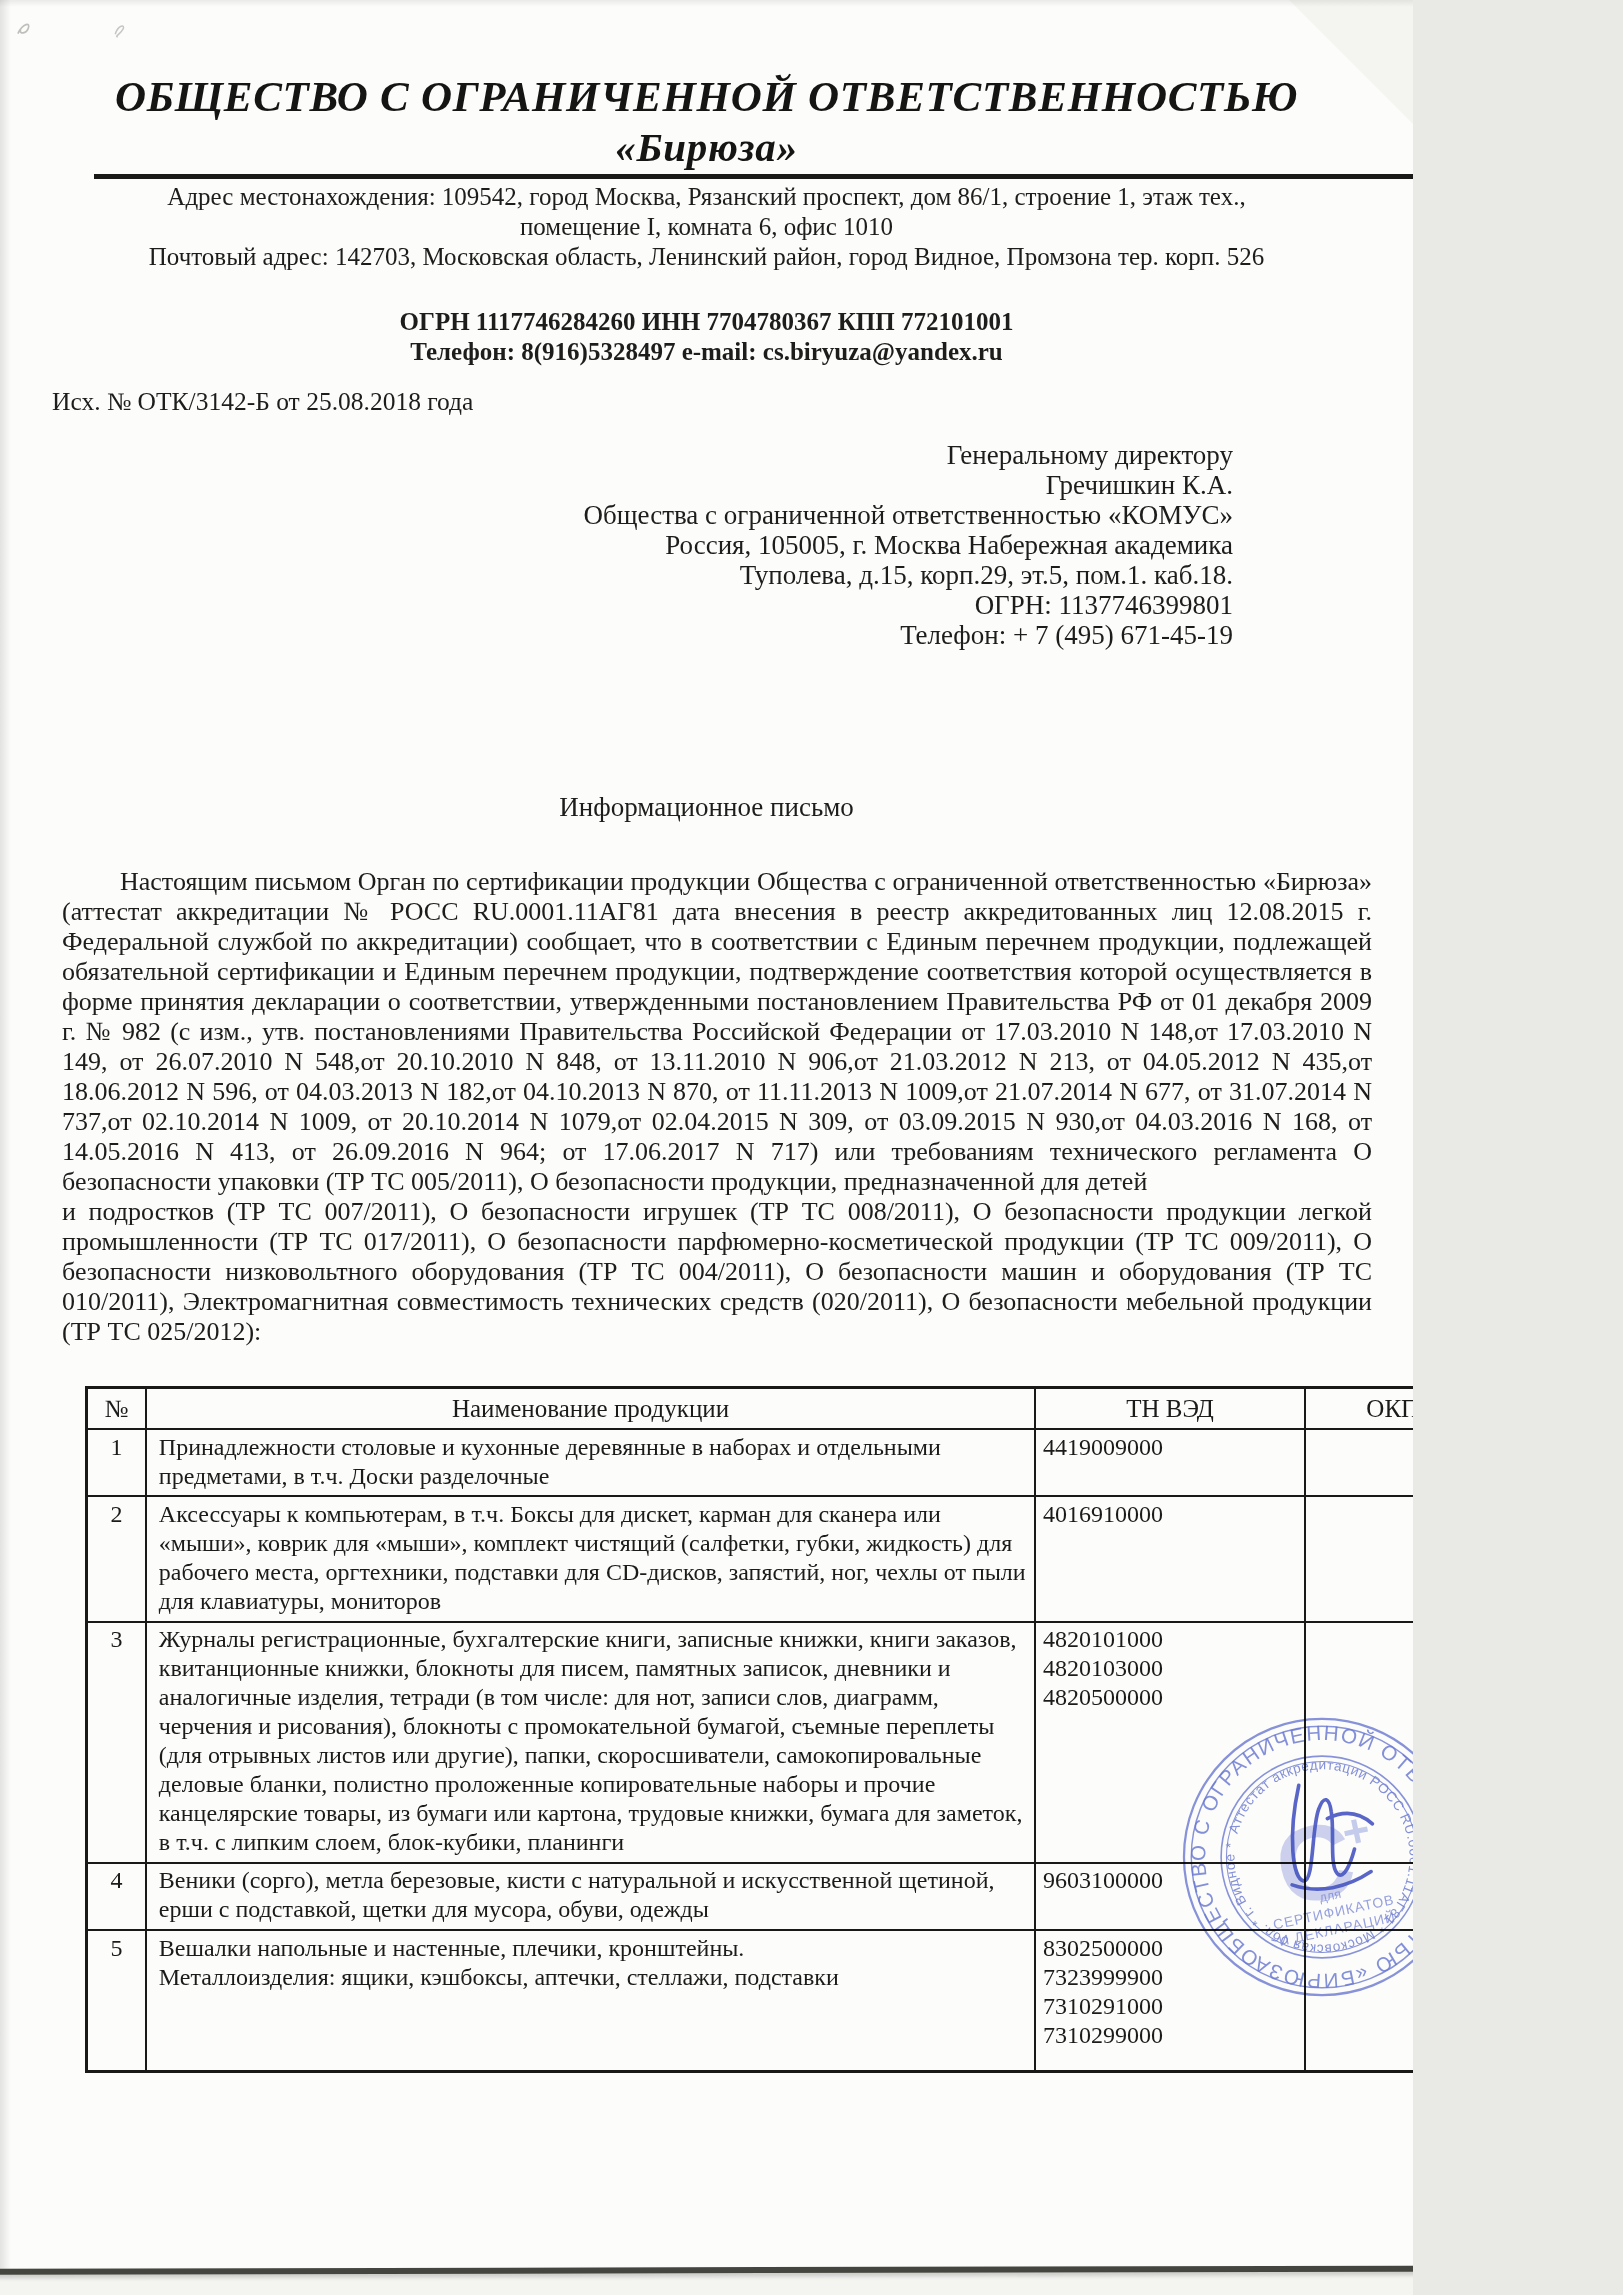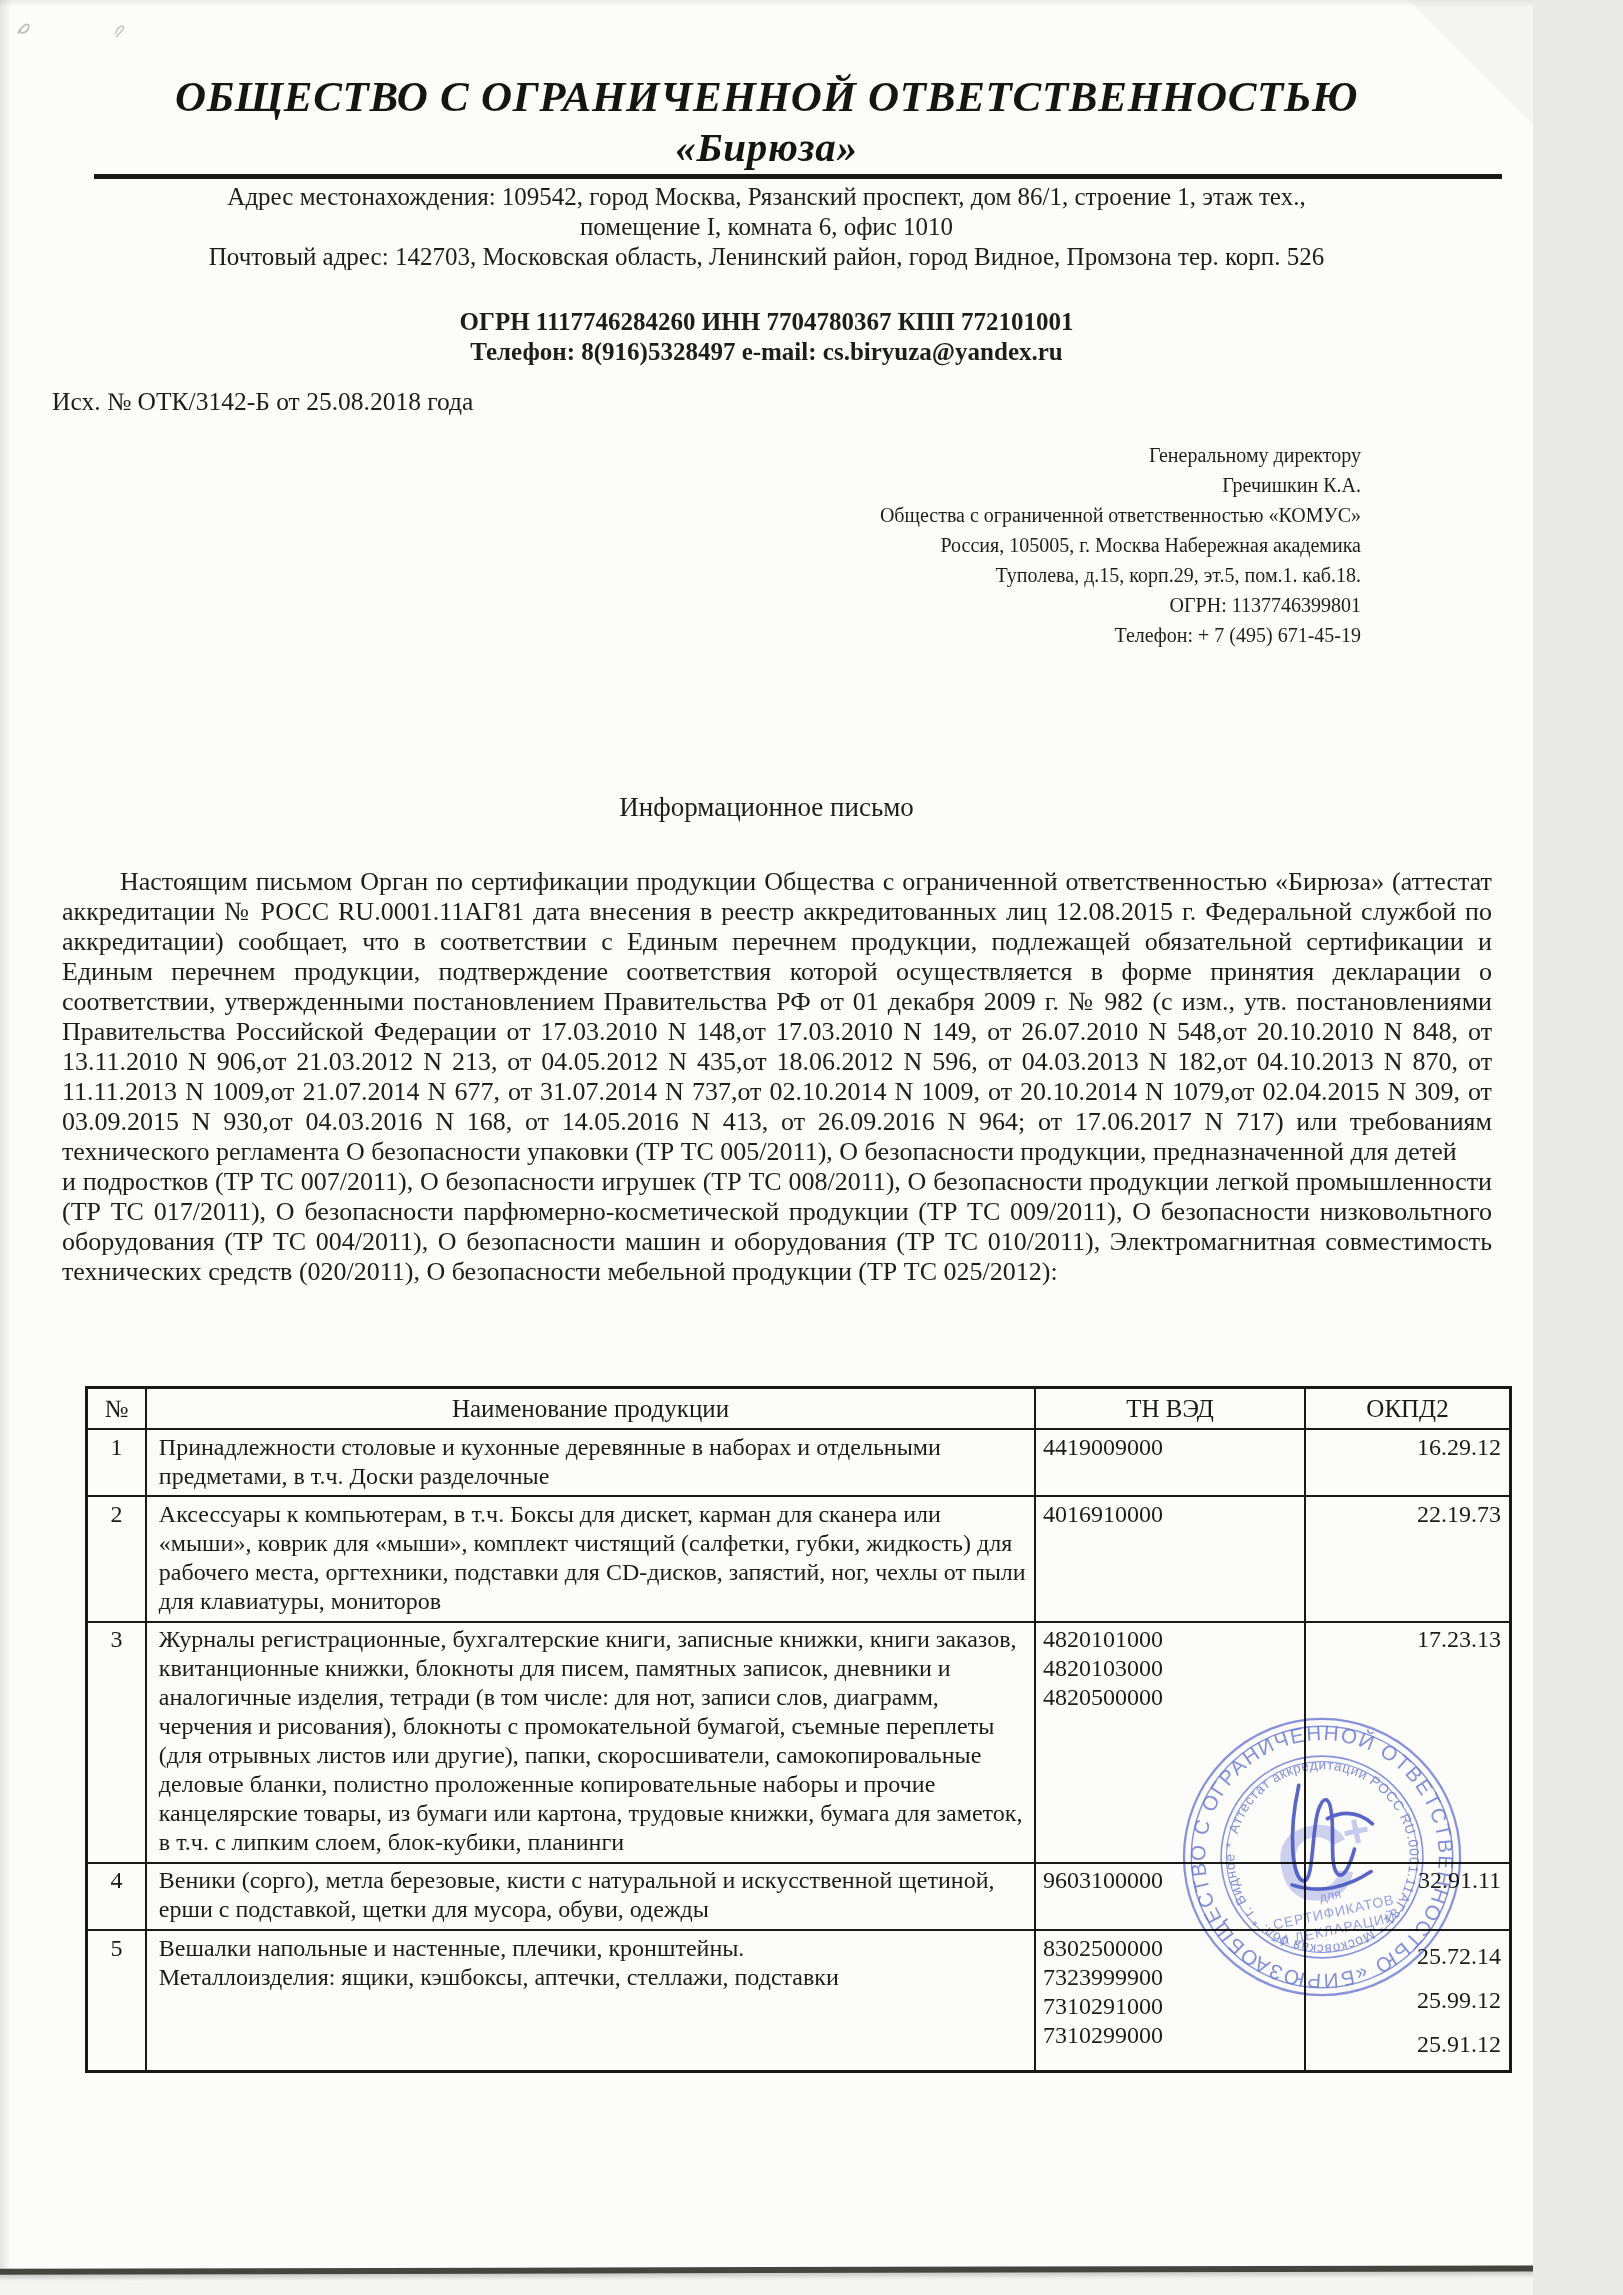--- a/index.html
+++ b/index.html
@@ -1,18 +1,18 @@
 <!DOCTYPE html>
 <html style="font-size:10.5px"><head>
 <meta charset="utf-8">
 <style>
   html,body{margin:0;padding:0;background:#e9e9e6;}
   .page{
     position:relative;
-    width:1533px;height:2295px;
+    width:1413px;height:2295px;
     background:#fcfcfa;
     overflow:hidden;
     font-family:"Liberation Serif","DejaVu Serif",serif;
     color:#1d1d1b;
   }
   .page::before{
     content:"";position:absolute;left:0;top:0;bottom:0;width:10.5px;
     background:linear-gradient(to right, rgba(0,0,0,.10), rgba(0,0,0,0));
     z-index:40;pointer-events:none;
   }
@@ -45,22 +45,22 @@
   }
   .reg-block{
     position:absolute;top:307px;left:0;right:0;
     text-align:center;font-size:25px;line-height:30px;font-weight:bold;
   }
   .ref-line{
     position:absolute;top:387px;left:52px;
     font-size:25.5px;
   }
   .recipient{
-    position:absolute;top:440px;right:172px;
-    text-align:right;font-size:20px;line-height:30px;
+    position:absolute;top:440px;right:180px;
+    text-align:right;font-size:27px;line-height:30px;
   }
   .letter-title{
     position:absolute;top:792px;left:0;right:0;
     text-align:center;font-size:27px;
   }
   .body-text{
     position:absolute;top:867px;left:62px;right:41px;
     font-size:26px;line-height:30px;text-align:justify;
   }
   .body-text p{margin:0;}

